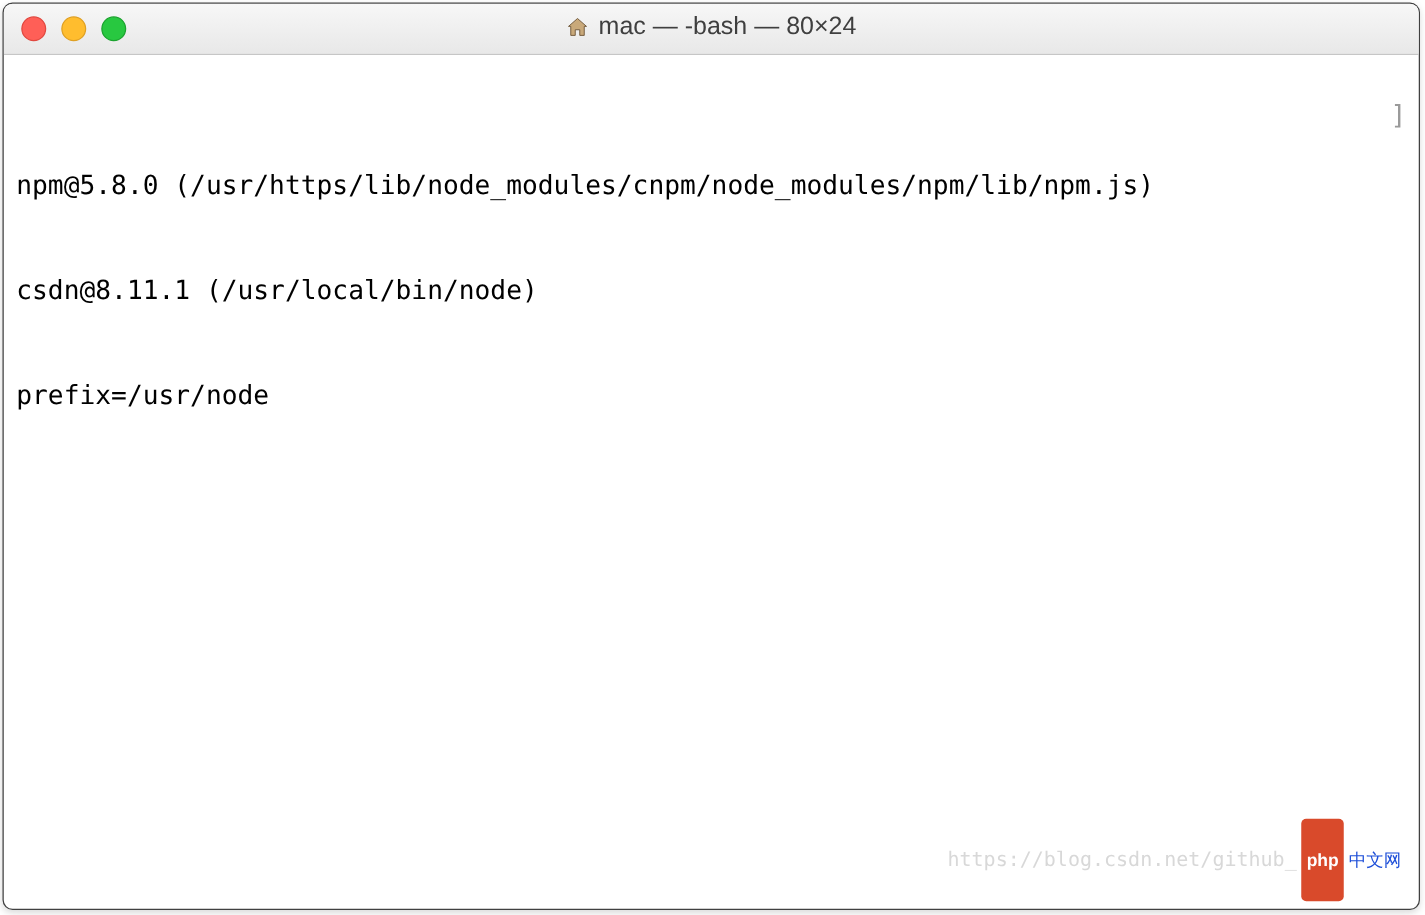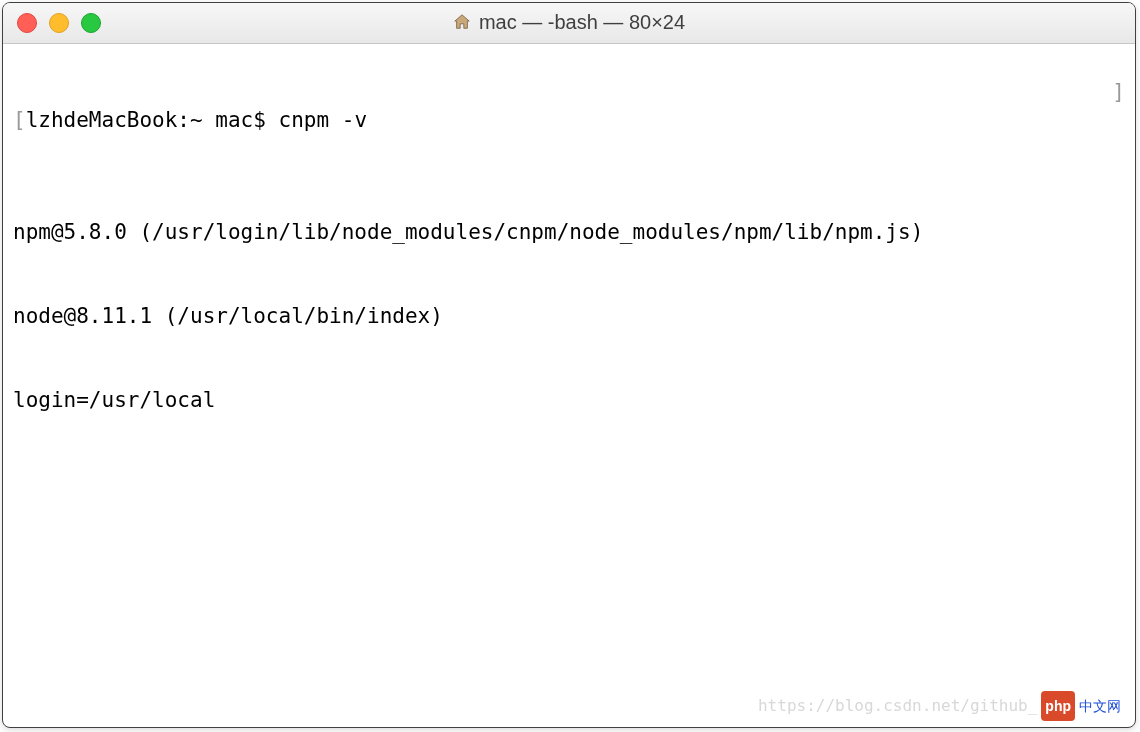--- a/index.html
+++ b/index.html
@@ -112,21 +112,21 @@
     display: flex;
     align-items: center;
     gap: 4px;
   }
   .php-badge {
     background: #d94a2b;
     color: #fff;
     font-family: Arial, sans-serif;
     font-weight: bold;
     font-size: 14px;
-    padding: 1px 4px;
+    padding: 19px 4px;
     border-radius: 4px;
   }
   .cn-text {
     color: #1d4ed8;
     font-family: sans-serif;
     font-size: 14px;
   }
 </style>
 </head>
 <body>
@@ -145,25 +145,24 @@
           <svg viewBox="0 0 20 20" width="18" height="18">
             <path d="M10 2 L18 9 L16 9 L16 17 L12 17 L12 12 L8 12 L8 17 L4 17 L4 9 L2 9 Z" fill="#c9a97a" stroke="#6b5436" stroke-width="0.8"></path>
           </svg>
         </span>
         <span class="title-text">mac — -bash — 80×24</span>
       </span>
     </div>
   </div>
 
   <div class="terminal-body">
-    <span class="term-line"><span class="prompt-bracket">[</span><span class="prompt-text">lzhdeMacBook:~ mac$ </span><span class="cmd-text">cnpm -v</span></span>
     <span class="right-bracket">]</span>
-    <span class="term-line">npm@5.8.0 (/usr/login/lib/node_modules/cnpm/node_modules/npm/lib/npm.js)</span>
-    <span class="term-line">node@8.11.1 (/usr/local/bin/index)</span>
-    <span class="term-line">login=/usr/local</span>
+    <span class="term-line">npm@5.8.0 (/usr/https/lib/node_modules/cnpm/node_modules/npm/lib/npm.js)</span>
+    <span class="term-line">csdn@8.11.1 (/usr/local/bin/node)</span>
+    <span class="term-line">prefix=/usr/node</span>
     
     
     
 
     <div class="watermark">
       <span>https://blog.csdn.net/github_</span>
       <span class="php-badge">php</span>
       <span class="cn-text">中文网</span>
     </div>
   </div>

